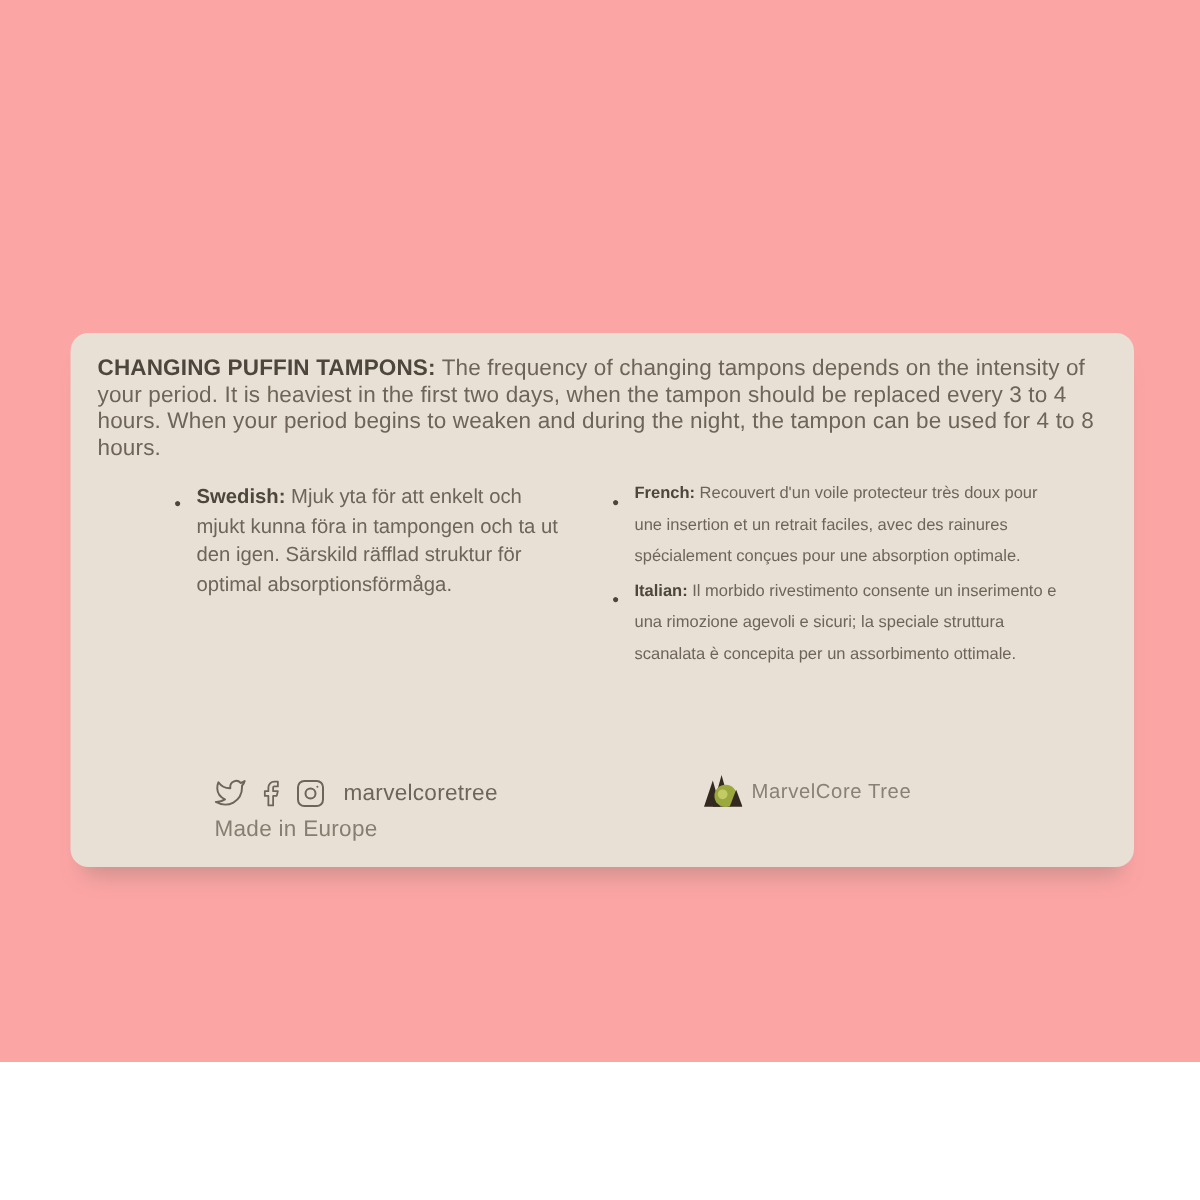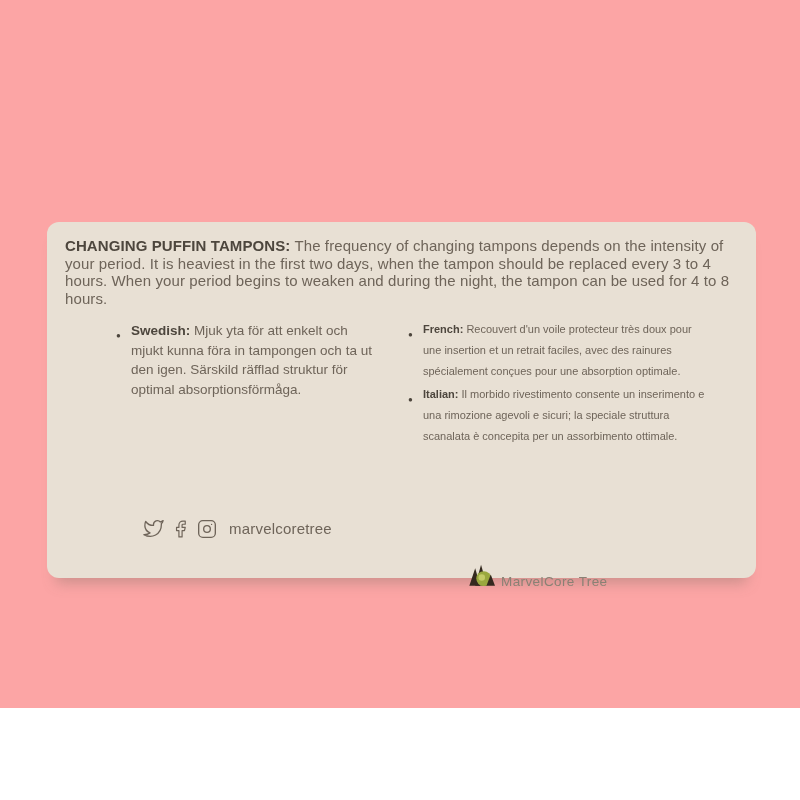--- a/index.html
+++ b/index.html
@@ -31,21 +31,21 @@
   .col-right{left:361px;top:97px;width:298px;font-size:11px;line-height:21px;}
   .col-right li + li{margin-top:2px;}
 
   .footer-left{position:absolute;left:96px;top:296px;}
   .social-row{display:flex;align-items:center;}
   .social-row svg{display:block;margin-right:7px;color:#6e6459;}
   .handle{font-size:15px;color:#6e6459;margin-left:5px;letter-spacing:0.2px;}
   .made-in{margin-top:5px;font-size:15px;color:#877e72;letter-spacing:0.2px;}
 
   .footer-right{position:absolute;left:413px;top:291px;}
-  .brand-row{display:flex;align-items:flex-end;margin-left:8px;margin-top:48px;}
+  .brand-row{display:flex;align-items:center;margin-left:8px;}
   .brand-logo{display:block;margin-right:6px;}
   .brand-name{font-size:13.5px;color:#8a8174;letter-spacing:0.4px;}
   .website{margin-top:3px;font-size:17.5px;color:#5f574d;letter-spacing:0.2px;}
 </style>
 </head>
 <body>
 
 <div class="stage">
   <div class="panel">
 
@@ -80,20 +80,21 @@
         <svg width="19" height="20" viewBox="0 0 24 24" fill="none" stroke="currentColor" stroke-width="1.5" stroke-linecap="round" stroke-linejoin="round">
           <path d="M18 2h-3a5 5 0 0 0-5 5v3H7v4h3v8h4v-8h3l1-4h-4V7a1 1 0 0 1 1-1h3z"></path>
         </svg>
         <svg width="20" height="20" viewBox="0 0 24 24" fill="none" stroke="currentColor" stroke-width="1.6" stroke-linecap="round" stroke-linejoin="round">
           <rect x="2" y="2" width="20" height="20" rx="5" ry="5"></rect>
           <circle cx="12" cy="12" r="4"></circle>
           <line x1="17.5" y1="6.5" x2="17.51" y2="6.5"></line>
         </svg>
         <span class="handle">marvelcoretree</span>
       </div>
+      <div class="made-in">Made in Europe</div>
     </div>
 
     <div class="footer-right">
       <div class="brand-row">
         <svg class="brand-logo" width="27" height="28" viewBox="0 0 30 30">
           <path d="M1.5 27 L8 7.5 L13.5 27 Z" fill="#34291f"></path>
           <path d="M8 27 L14.5 3.5 L21 27 Z" fill="#34291f"></path>
           <circle cx="17.5" cy="19" r="8.3" fill="#9aa83e"></circle>
           <circle cx="15.3" cy="17.8" r="3.6" fill="#c3cb66"></circle>
           <path d="M20.5 27 L25.3 14.5 L30 27 Z" fill="#34291f"></path>

